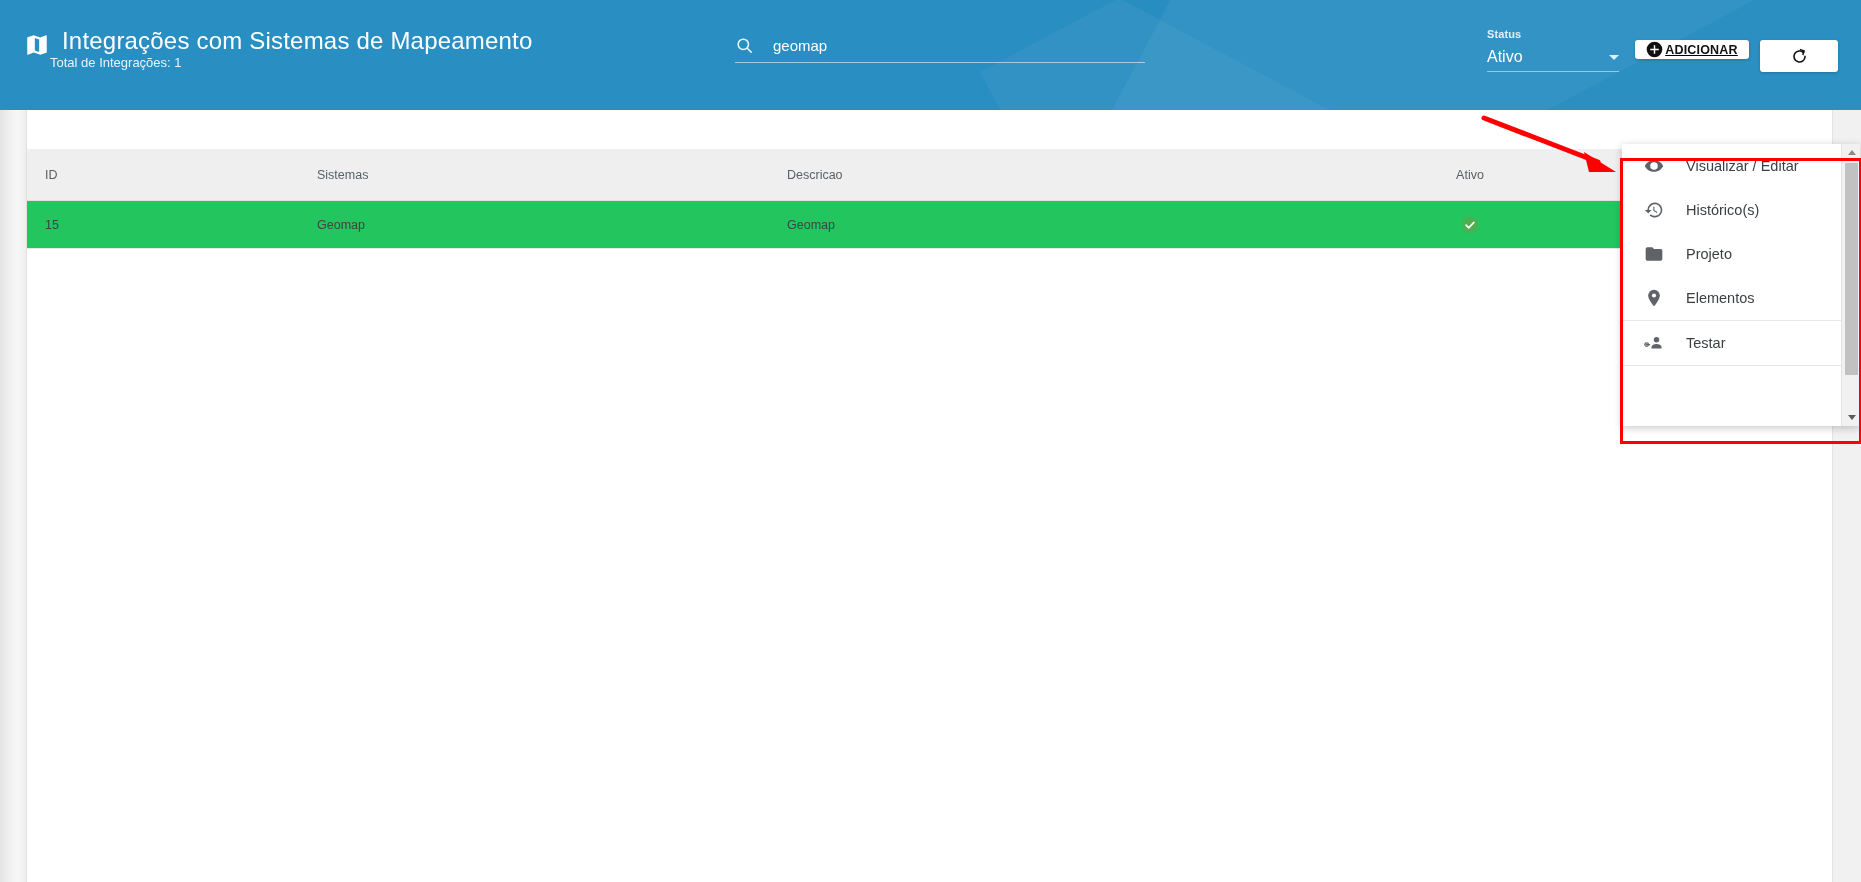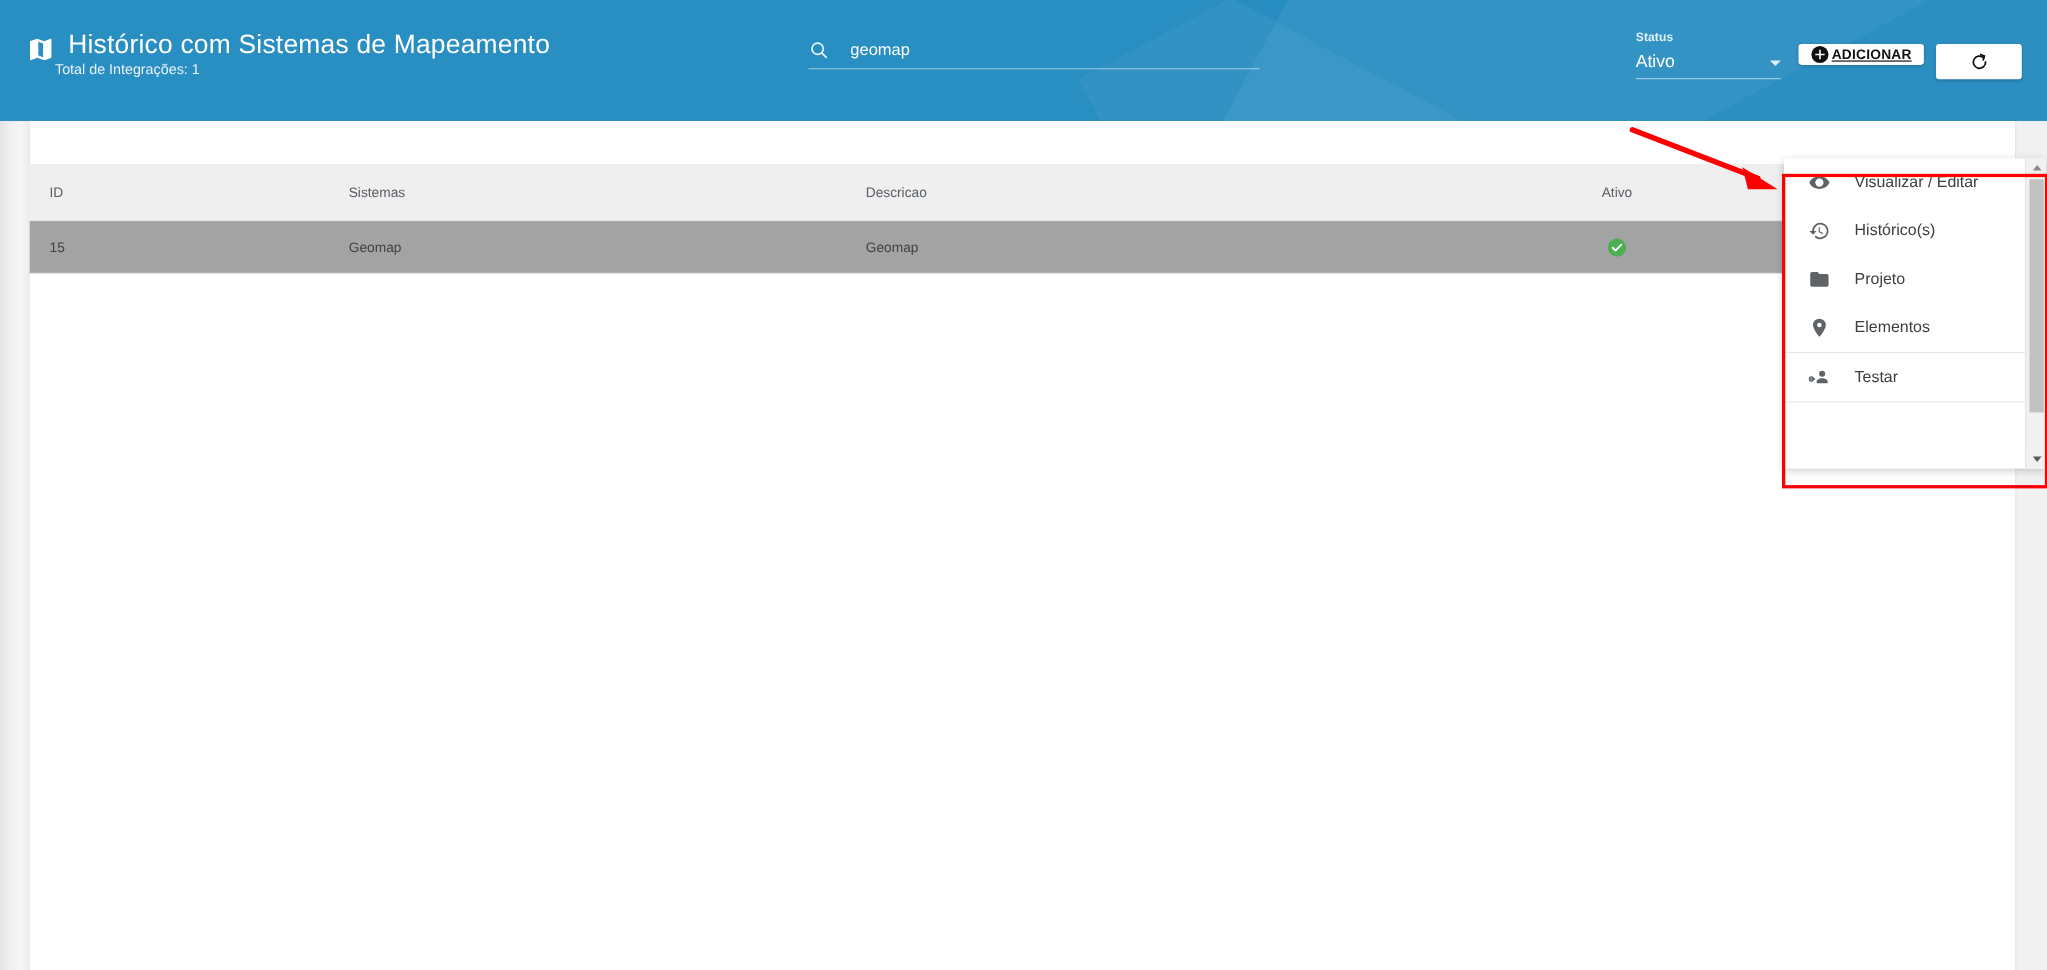--- a/index.html
+++ b/index.html
@@ -126,21 +126,21 @@
   .thead {
     display: flex; align-items: center; height: 52px;
     background: #efefef; border-bottom: 1px solid #e2e2e2;
   }
   .th {
     color: #5a6067; font-size: 12.5px; font-weight: 400;
     padding: 0; white-space: nowrap;
   }
   .trow {
     display: flex; align-items: center; height: 48px;
-    background: #a3a3a3; border-bottom: 1px solid #e6e6e6;
+    background: #22c55e; border-bottom: 1px solid #e6e6e6;
   }
   .td { color: #3d4348; font-size: 12.5px; }
   .col-id      { width: 290px; padding-left: 18px; }
   .col-gateway { width: 470px; }
   .col-desc    { width: 548px; }
   .col-ativo   { width: 270px; display: flex; justify-content: center; }
   .col-acoes   { flex: 1; display: flex; justify-content: flex-end; padding-right: 55px; }
   .th.col-ativo, .th.col-acoes { display: flex; }
   .check-icon { width: 18px; height: 18px; }
 
@@ -207,21 +207,21 @@
     <div class="diag1"></div>
     <div class="diag2"></div>
     <div class="diag3"></div>
   </div>
 
   <div class="title-block">
     <svg class="map-icon" viewBox="0 0 24 24">
       <path fill="#ffffff" d="M20.5 3l-.16.03L15 5.1 9 3 3.36 4.9c-.21.07-.36.25-.36.48V20.5c0 .28.22.5.5.5l.16-.03L9 18.9l6 2.1 5.64-1.9c.21-.07.36-.25.36-.48V3.5c0-.28-.22-.5-.5-.5zM10 5.47l4 1.4v11.66l-4-1.4V5.47z"></path>
     </svg>
     <div class="title-text-wrap">
-      <div class="page-title">Histórico com Sistemas de Mapeamento</div>
+      <div class="page-title">Integrações com Sistemas de Mapeamento</div>
     </div>
   </div>
   <div class="page-subtitle" style="position:absolute;left:50px;top:56px;z-index:4;margin:0">Total de Integrações: 1</div>
 
   <div class="search-wrap">
     <svg class="search-icon" viewBox="0 0 24 24">
       <path fill="none" stroke="#eaf4fb" stroke-width="2" d="M10.5 4a6.5 6.5 0 1 0 0 13 6.5 6.5 0 0 0 0-13zM15.5 15.5L21 21"></path>
     </svg>
     <input class="search-value" type="text" readonly="" value="geomap" style="">
   </div>

